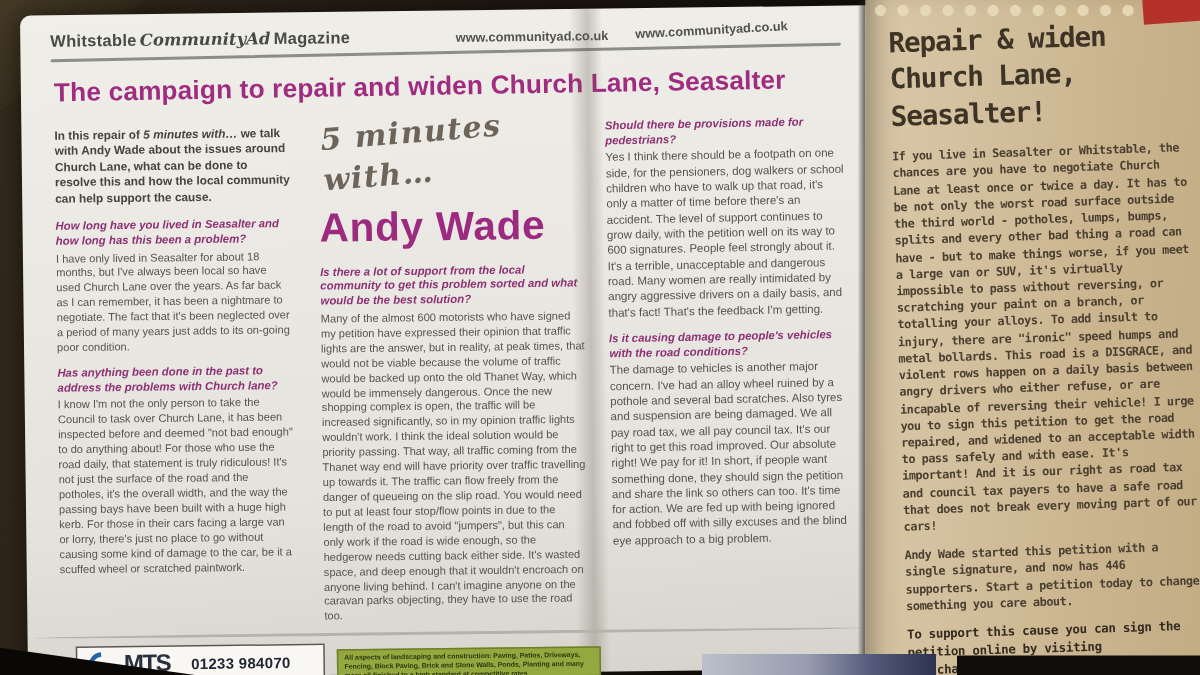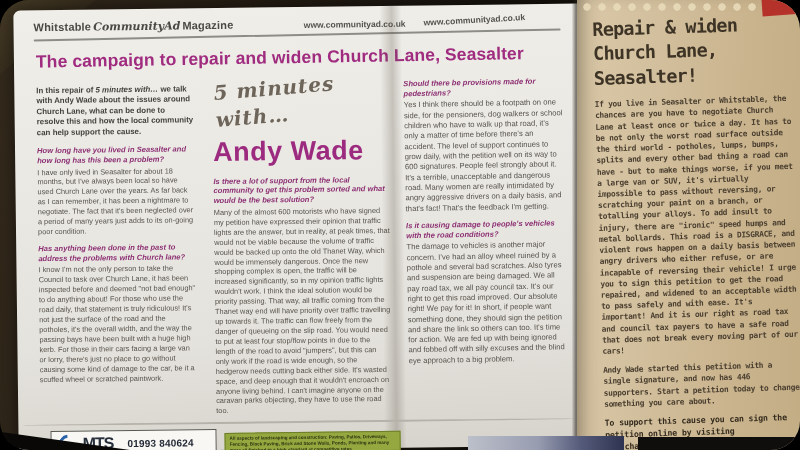--- a/index.html
+++ b/index.html
@@ -1,18 +1,18 @@
 <!DOCTYPE html>
 <html><head>
 <meta charset="utf-8">
 <style>
   html,body{margin:0;padding:0;background:#000;}
   .scene{position:relative;width:800px;height:450px;overflow:hidden;
     background:linear-gradient(100deg,#33291c 0%,#231c13 28%,#17120d 55%,#0b0a08 100%);
-    font-family:"Liberation Sans",sans-serif;border-radius:29px;}
+    font-family:"Liberation Sans",sans-serif;}
   .dark-corner-tl{position:absolute;left:0;top:0;width:96px;height:74px;
     background:linear-gradient(135deg,#453a26,#241d12);
     clip-path:polygon(0 0,100% 0,0 100%);}
   .dark-corner-bl{position:absolute;left:0;bottom:0;width:130px;height:26px;
     background:#090806;clip-path:polygon(0 30%,0 100%,100% 100%);}
 
   
   .white-page{position:absolute;left:16px;top:7px;width:564px;height:442px;
     transform:rotate(-0.7deg);border-radius:7px 0 0 3px;
     background:linear-gradient(176deg,#f0eee9 0%,#eae8e3 40%,#e4e2dc 72%,#d6d3cc 100%);
@@ -108,21 +108,21 @@
       <p class="q">Is it causing damage to people's vehicles with the road conditions?</p>
       <p class="a">The damage to vehicles is another major concern. I've had an alloy wheel ruined by a pothole and several bad scratches. Also tyres and suspension are being damaged. We all pay road tax, we all pay council tax. It's our right to get this road improved. Our absolute right! We pay for it! In short, if people want something done, they should sign the petition and share the link so others can too. It's time for action. We are fed up with being ignored and fobbed off with silly excuses and the blind eye approach to a big problem.</p>
     </div>
 
     <div class="fold-shadow"></div>
     <div class="page-edge-line"></div>
 
     <div class="mts-box">
       <span class="mts-icon"></span>
       <span class="mts-text">MTS</span>
-      <span class="mts-phone">01993 840624</span>
+      <span class="mts-phone">01233 984070</span>
     </div>
     <div class="green-box">All aspects of landscaping and construction: Paving, Patios, Driveways, Fencing, Block Paving, Brick and Stone Walls, Ponds, Planting and many more all finished to a high standard at competitive rates</div>
   </div>
 
   <div class="seam"></div>
 
   <div class="tan-page">
     <div class="dotted-border"></div>
     <div class="tan-content">
       <div class="tan-title">Repair &amp; widen Church Lane, Seasalter!</div>

